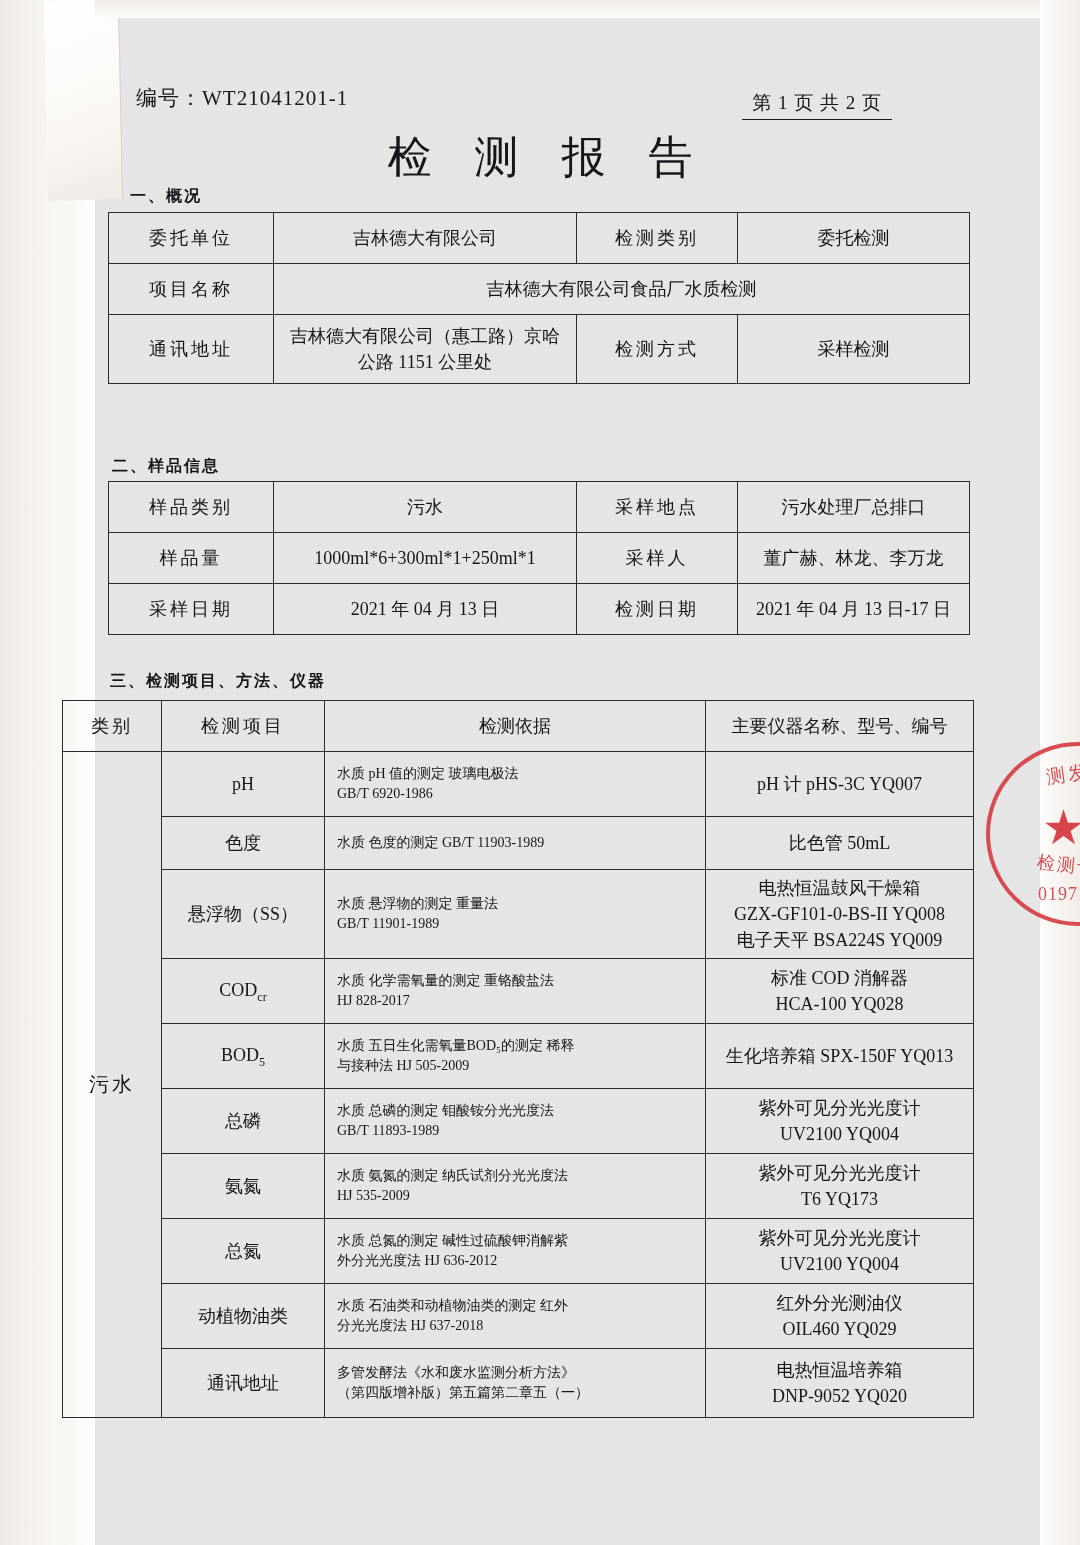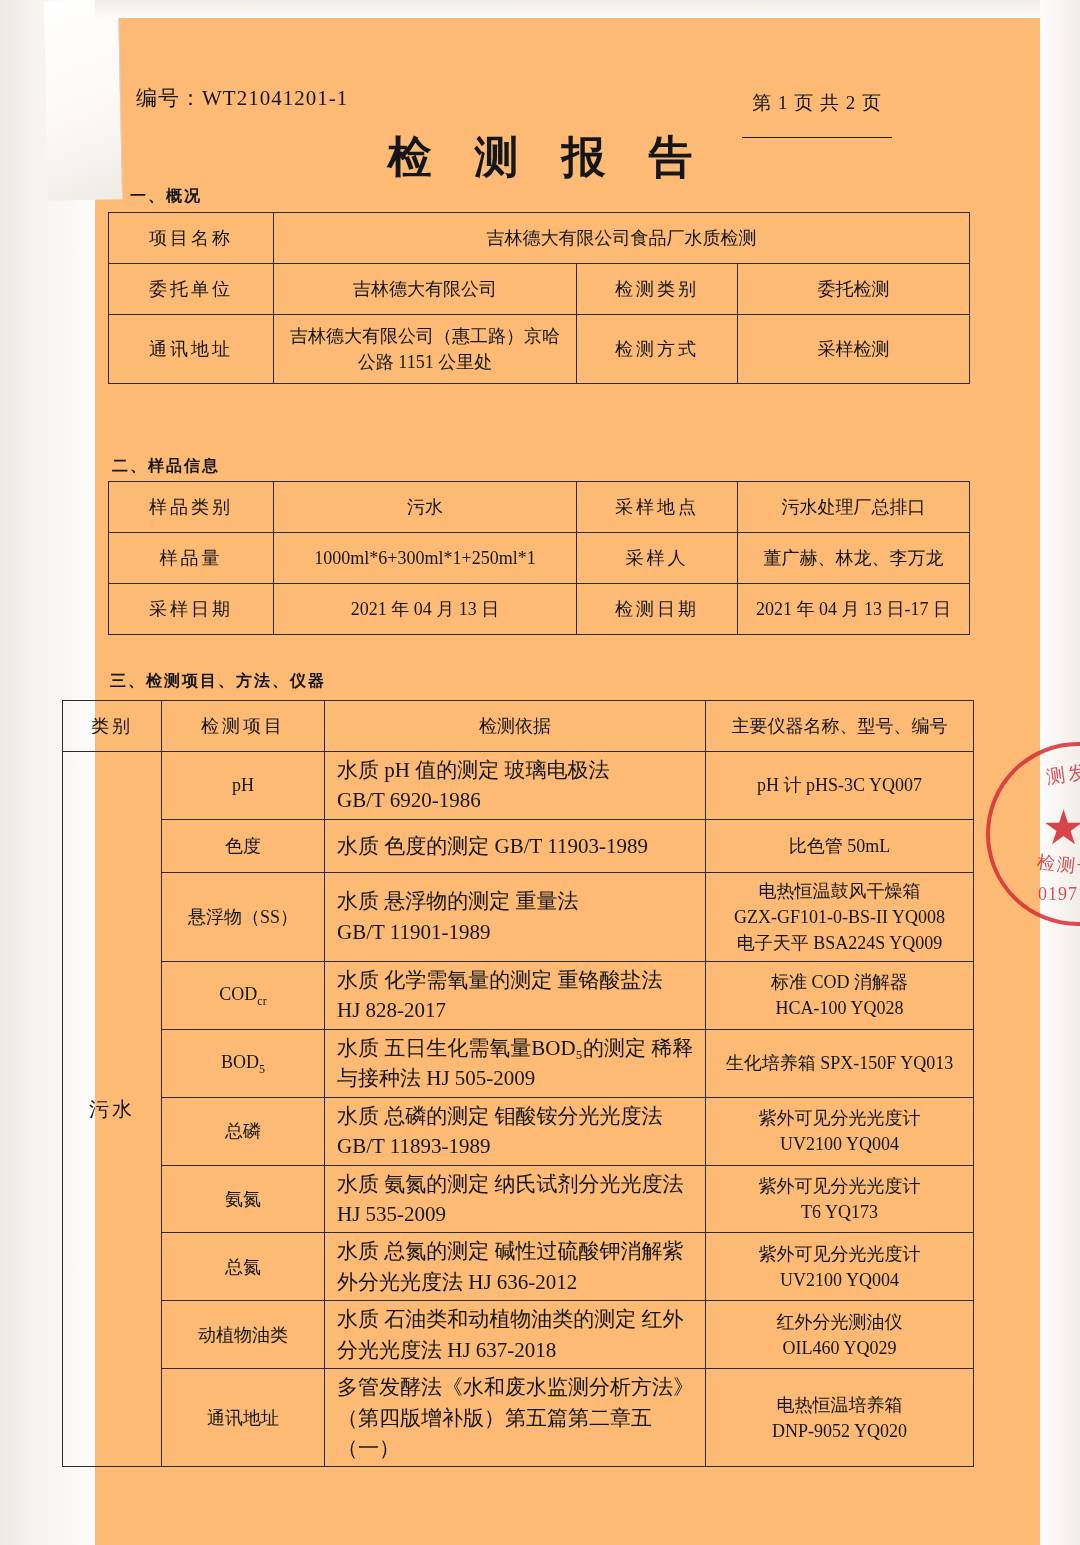--- a/index.html
+++ b/index.html
@@ -9,21 +9,21 @@
   }
   body {
     font-family: "Liberation Serif", "DejaVu Serif", serif;
     color: #15161a;
   }
   #page {
     position: relative;
     width: 1080px;
     height: 1545px;
     overflow: hidden;
-    background: #fdba74;
+    background: #e5e5e5;
   }
   
   .paper-shade-left {
     position: absolute;
     left: 0; top: 0;
     width: 95px; height: 1545px;
     background: linear-gradient(to right, #efe9e3 0%, #f7f4f0 45%, #fdfcfa 100%);
     pointer-events: none;
   }
   .paper-corner {
@@ -63,31 +63,31 @@
     left: 136px; top: 84px;
     font-size: 21px;
     letter-spacing: 1px;
   }
   .page-no {
     position: absolute;
     left: 742px; top: 90px;
     font-size: 19px;
     letter-spacing: 1px;
     border-bottom: 1.6px solid #1a1a1a;
-    padding-bottom: 21px;
+    padding-bottom: 3px;
     width: 150px;
     text-align: center;
   }
   .title {
     position: absolute;
     left: 0; top: 128px;
     width: 1080px;
     text-align: center;
     font-size: 44px;
-    font-weight: bold;
+    font-weight: normal;
     letter-spacing: 16px;
     text-indent: 16px;
   }
 
   
   .sec-head {
     position: absolute;
     font-size: 16px;
     font-weight: bold;
     letter-spacing: 2px;
@@ -131,21 +131,21 @@
   
   #tbl-items {
     left: 62px; top: 700px;
     width: 912px;
   }
   #tbl-items td { height: 40px; }
   #tbl-items td.hdr { height: 44px; }
   #tbl-items td.method {
     text-align: left;
     padding-left: 12px;
-    font-size: 21px;
+    font-size: 14px;
   }
   #tbl-items td.cat {
     font-size: 20px;
     letter-spacing: 3px;
   }
   .sub { font-size: 12px; vertical-align: sub; }
 
   
   .stamp {
     position: absolute;
@@ -215,28 +215,28 @@
 
     <div class="doc-no">编号：WT21041201-1</div>
     <div class="page-no">第 1 页 共 2 页</div>
     <div class="title">检 测 报 告</div>
 
     <div class="sec-head" id="sec1">一、概况</div>
 
     <table id="tbl-overview">
       <tbody>
           <tr>
-        <td class="tbl-label" style="width:152px">项目名称</td>
-        <td colspan="3">吉林德大有限公司食品厂水质检测</td>
-      </tr>
-      <tr>
         <td class="tbl-label">委托单位</td>
         <td style="width:290px">吉林德大有限公司</td>
         <td class="tbl-label" style="width:148px">检测类别</td>
         <td>委托检测</td>
+      </tr>
+      <tr>
+        <td class="tbl-label" style="width:152px">项目名称</td>
+        <td colspan="3">吉林德大有限公司食品厂水质检测</td>
       </tr>
       <tr>
         <td class="tbl-label">通讯地址</td>
         <td style="height:62px">
           <div>吉林德大有限公司（惠工路）京哈</div>
           <div>公路 1151 公里处</div>
         </td>
         <td class="tbl-label">检测方式</td>
         <td>采样检测</td>
       </tr>

